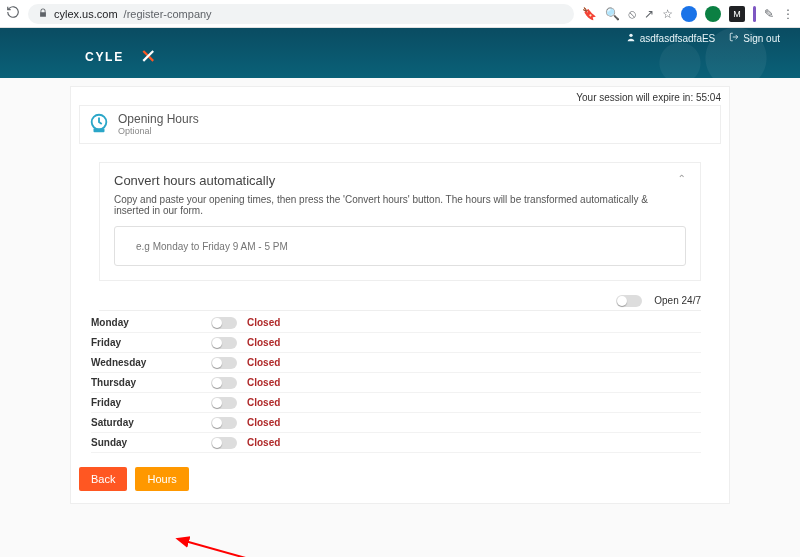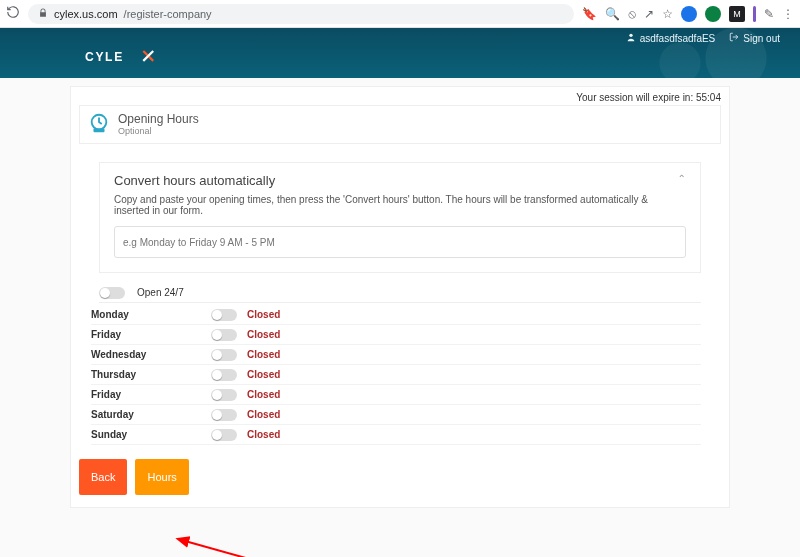--- a/index.html
+++ b/index.html
@@ -104,55 +104,55 @@
     border:1px solid #eee;
     margin: 18px 28px 10px;
     padding: 10px 14px 14px;
     position:relative;
   }
   .convert-panel .cp-title { font-size:13px; color:#444; margin-bottom:6px;}
   .convert-panel .cp-desc { font-size:10px; color:#555; margin-bottom:10px;}
   .convert-panel .cp-caret { position:absolute; right:14px; top:10px; color:#999; font-size:10px;}
   .cp-row { display:flex; gap:12px; align-items:center;}
   .cp-row input {
-    flex:1; height:32px; border:1px solid #e0e0e0; border-radius:3px;
-    padding:0 8px; font-size:10px; color:#666;
+    flex:1; height:40px; border:1px solid #e0e0e0; border-radius:3px;
+    padding:0 21px; font-size:10px; color:#666;
   }
   .btn-convert {
     border:1px solid #cfcfe8; background:#fff; color:#5a4da5;
     height:28px; padding:0 12px; font-size:10px; border-radius:3px;
     box-shadow:0 1px 2px rgba(0,0,0,0.08); cursor:pointer;
   }
 
   .open247-row, .day-row {
     margin: 0 28px;
     display:flex; align-items:center;
     height:20px;
     font-size:10px;
   }
-  .open247-row { margin-top:4px; margin-bottom:2px; border-bottom:1px solid #eee;}
+  .open247-row { margin-top:4px; margin-bottom:2px; border-bottom:1px solid #eee;justify-content:flex-end;}
   .day-row { border-bottom:1px solid #f2f2f2;margin-left:20px;}
   .day-row .day { width:120px; color:#333; font-weight:600;}
   .closed { color:#b02a2a; font-weight:700; margin-left:6px;}
   .toggle {
     width:26px; height:12px; border-radius:10px; background:#ddd;
     position:relative; cursor:pointer; margin-right:4px;
   }
   .toggle::after{
     content:""; position:absolute; left:1px; top:1px;
     width:10px; height:10px; background:#fff; border-radius:50%;
     box-shadow:0 1px 1px rgba(0,0,0,0.3);
   }
   .open247-row .lbl { margin-left:8px; color:#333;}
 
   .footer-btns {
     display:flex; gap:8px; margin:14px 8px 0;
   }
   .btn-back, .btn-skip {
-    height:36px; padding:4px 12px; border:none; color:#fff;
+    height:24px; padding:4px 12px; border:none; color:#fff;
     font-size:11px; border-radius:2px; cursor:pointer;
   }
   .btn-back { background:#ff5722;}
   .btn-skip { background:#ff9800;}
 
   
   .arrow {
     position:absolute;
     left:180px; top:458px;
     pointer-events:none;

